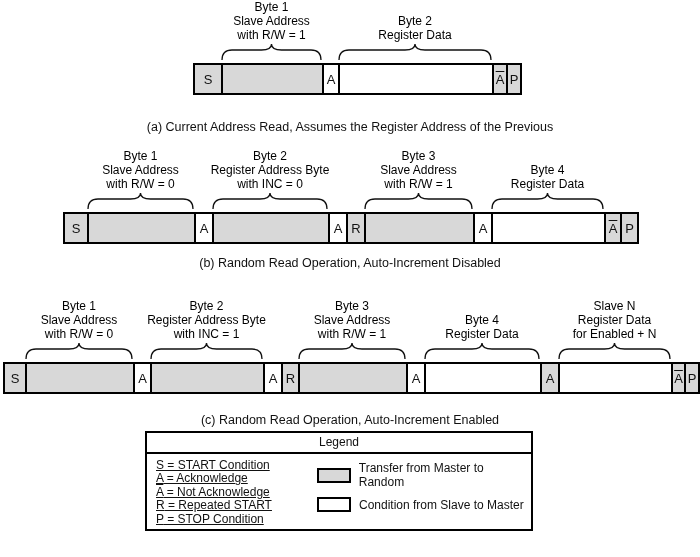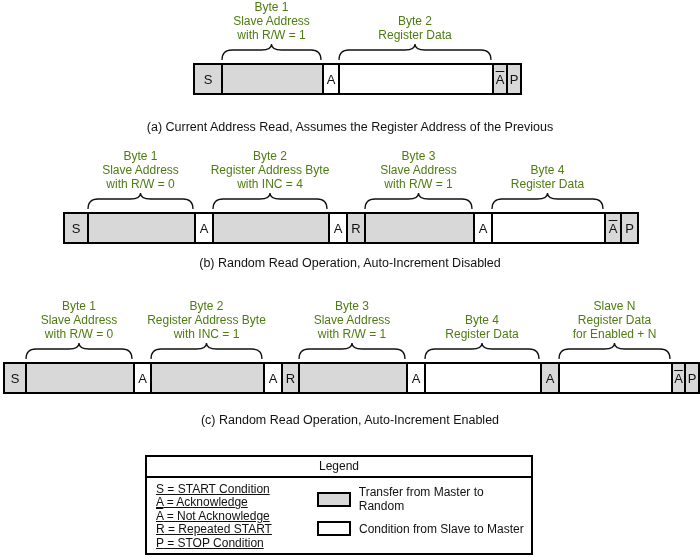--- a/index.html
+++ b/index.html
@@ -12,28 +12,28 @@
     height:32px;border:2px solid #000;box-sizing:border-box;background:#fff;
     display:flex;align-items:center;justify-content:center;
     font-size:13px;color:#111;
   }
   .box.gray{background:#d8d8d8;}
   .box.white{background:#fff;}
   .ol{text-decoration:overline;}
   .brace{position:absolute;height:16px;}
   .bytelabel{
     position:absolute;transform:translateX(-50%);text-align:center;
-    font-size:12px;line-height:14px;white-space:nowrap;color:#4d7c0f;
+    font-size:12px;line-height:14px;white-space:nowrap;color:#000000;
   }
   .caption{
     position:absolute;left:0;width:700px;text-align:center;
     font-size:12.5px;color:#111;
   }
   .legend{
-    position:absolute;left:145px;top:455px;width:388px;height:100px;
+    position:absolute;left:145px;top:431px;width:388px;height:100px;
     border:2px solid #000;box-sizing:border-box;background:#fff;
   }
   .legend-title{
     height:19px;border-bottom:2px solid #000;text-align:center;
     font-size:12px;line-height:18px;
   }
   .legend-body{position:relative;height:77px;padding:5px 0 0 9px;box-sizing:border-box;}
   .legend-symbols{font-size:12px;line-height:13.4px;text-decoration:underline;}
   .legend-swatches{position:absolute;left:170px;top:7px;}
   .swrow{display:flex;align-items:center;margin-bottom:8px;}
@@ -107,21 +107,21 @@
       <div>Byte 1</div>
       <div>Slave Address</div>
       <div>with R/W = 0</div>
     </div>
     <div class="brace" style="left: 212px; top: 193px; width: 116px;"><svg width="116" height="16" viewBox="0 0 116 16" xmlns="http://www.w3.org/2000/svg">
         <path d="M1 16 Q1 6 11 6 L48 6 Q58 6 58 0 Q58 6 68 6 L105 6 Q115 6 115 16" fill="none" stroke="#111" stroke-width="1.3"></path>
       </svg></div>
     <div class="bytelabel" style="left: 270px; top: 149px;">
       <div>Byte 2</div>
       <div>Register Address Byte</div>
-      <div>with INC = 4</div>
+      <div>with INC = 0</div>
     </div>
     <div class="brace" style="left: 364px; top: 193px; width: 109px;"><svg width="109" height="16" viewBox="0 0 109 16" xmlns="http://www.w3.org/2000/svg">
         <path d="M1 16 Q1 6 11 6 L44.5 6 Q54.5 6 54.5 0 Q54.5 6 64.5 6 L98 6 Q108 6 108 16" fill="none" stroke="#111" stroke-width="1.3"></path>
       </svg></div>
     <div class="bytelabel" style="left: 418.5px; top: 149px;">
       <div>Byte 3</div>
       <div>Slave Address</div>
       <div>with R/W = 1</div>
     </div>
     <div class="brace" style="left: 491px; top: 193px; width: 113px;"><svg width="113" height="16" viewBox="0 0 113 16" xmlns="http://www.w3.org/2000/svg">

